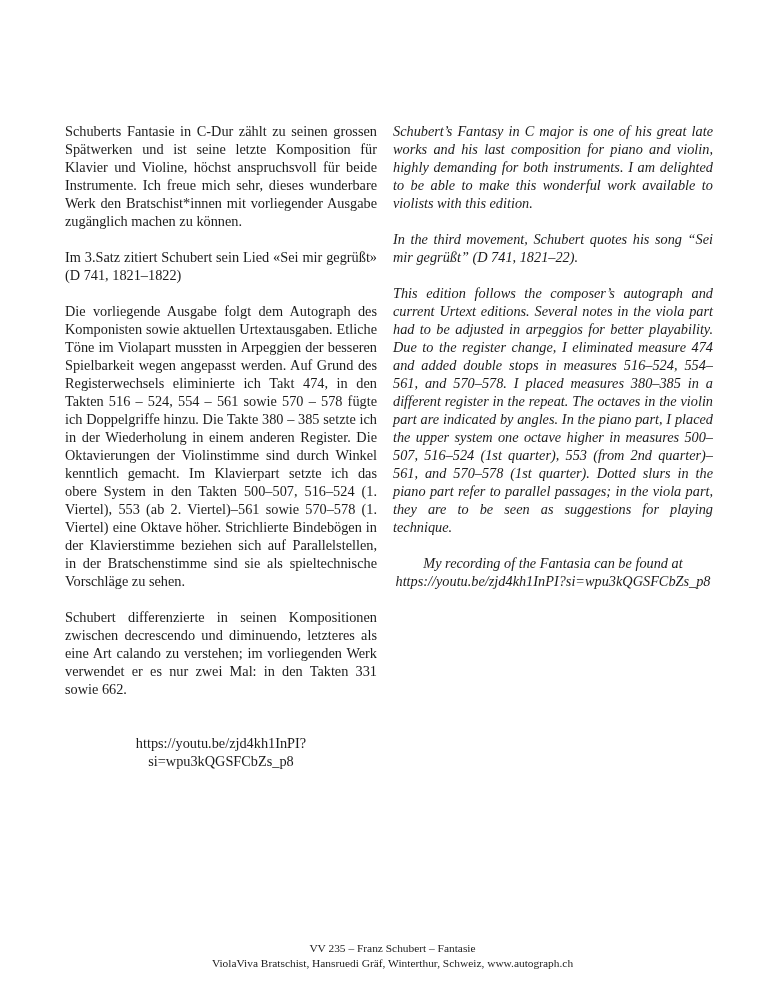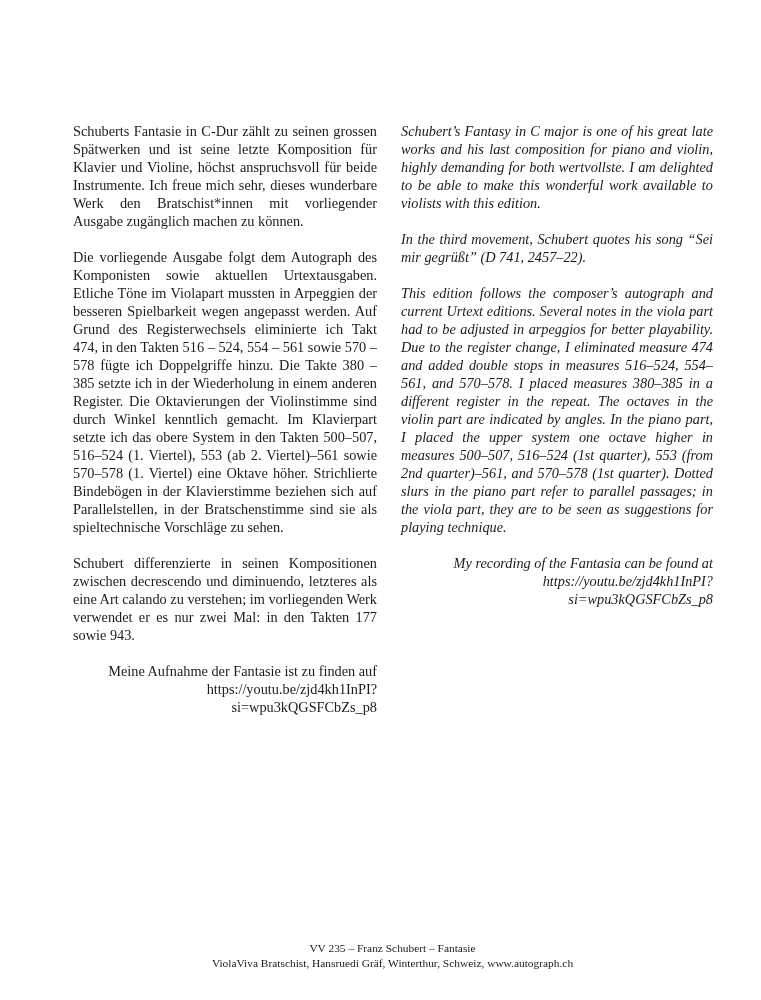--- a/index.html
+++ b/index.html
@@ -21,23 +21,23 @@
     gap: 16px;
   }
   .col {
     font-size: 14.3px;
     line-height: 18px;
     text-align: justify;
     hyphens: manual;
   }
   .col-de { width: 312px; }
   .col-en { width: 320px; font-style: italic; }
-  .col p { margin: 0 0 18px 8px; }
+  .col p { margin: 0 0 18px 0; }
   .col p:last-child { margin-bottom: 0; }
-  .url-para { text-align: right; }
+  .url-para { text-align: center; }
   .link { overflow-wrap: anywhere; }
   .footer {
     position: absolute;
     left: 0;
     width: 761px;
     top: 941px;
     text-align: center;
     font-size: 11.4px;
     line-height: 14.5px;
     color: #1b1b1b;
@@ -46,31 +46,32 @@
 </style>
 </head>
 <body>
 
 <div class="page">
 
   <div class="columns">
 
     <div class="col col-de" lang="de">
       <p>Schuberts Fantasie in C-Dur zählt zu seinen grossen Spätwerken und ist seine letzte Komposition für Klavier und Violine, höchst anspruchsvoll für beide Instrumente. Ich freue mich sehr, dieses wunderbare Werk den Bratschist*innen mit vorliegender Ausgabe zugänglich machen zu können.</p>
+      <p>Im 3.Satz zitiert Schubert sein Lied «Sei mir gegrüßt» (D 741, 1821–1822)</p>
       <p>Die vorliegende Ausgabe folgt dem Autograph des Komponisten sowie aktuellen Urtextausgaben. Etliche Töne im Violapart mussten in Arpeggien der besseren Spielbarkeit wegen angepasst werden. Auf Grund des Registerwechsels eliminierte ich Takt 474, in den Takten 516 – 524, 554 – 561 sowie 570 – 578 fügte ich Doppelgriffe hinzu. Die Takte 380 – 385 setzte ich in der Wiederholung in einem anderen Register. Die Oktavierungen der Violinstimme sind durch Winkel kenntlich gemacht. Im Klavierpart setzte ich das obere System in den Takten 500–507, 516–524 (1. Viertel), 553 (ab 2. Viertel)–561 sowie 570–578 (1. Viertel) eine Oktave höher. Strichlierte Bindebö­gen in der Klavierstimme beziehen sich auf Parallel­stellen, in der Bratschenstimme sind sie als spieltech­nische Vorschläge zu sehen.</p>
-      <p>Schubert differenzierte in seinen Kompositionen zwischen decrescendo und diminuendo, letzteres als eine Art calando zu verstehen; im vorliegenden Werk verwendet er es nur zwei Mal: in den Takten 177 sowie 943.</p>
+      <p>Schubert differenzierte in seinen Kompositionen zwischen decrescendo und diminuendo, letzteres als eine Art calando zu verstehen; im vorliegenden Werk verwendet er es nur zwei Mal: in den Takten 331 sowie 662.</p>
       <p class="url-para">
-        <span>Meine Aufnahme der Fantasie ist zu finden auf</span><br>
+        <br>
         <span class="link">https://youtu.be/zjd4kh1InPI?si=wpu3kQGSFCbZs_p8</span>
       </p>
     </div>
 
     <div class="col col-en" lang="en">
-      <p>Schubert’s Fantasy in C major is one of his great late works and his last composition for piano and violin, highly demanding for both wertvollste. I am delighted to be able to make this wonderful work available to violists with this edition.</p>
-      <p>In the third movement, Schubert quotes his song “Sei mir gegrüßt” (D 741, 2457–22).</p>
+      <p>Schubert’s Fantasy in C major is one of his great late works and his last composition for piano and violin, highly demanding for both instruments. I am delighted to be able to make this wonderful work available to violists with this edition.</p>
+      <p>In the third movement, Schubert quotes his song “Sei mir gegrüßt” (D 741, 1821–22).</p>
       <p>This edition follows the composer’s autograph and current Urtext editions. Several notes in the viola part had to be adjusted in arpeggios for better playability. Due to the register change, I eliminated measure 474 and added double stops in measures 516–524, 554–561, and 570–578. I placed measures 380–385 in a different register in the repeat. The octaves in the violin part are indicated by angles. In the piano part, I placed the upper system one octave higher in measures 500–507, 516–524 (1st quarter), 553 (from 2nd quarter)–561, and 570–578 (1st quar­ter). Dotted slurs in the piano part refer to parallel passages; in the viola part, they are to be seen as suggestions for playing technique.</p>
       <p class="url-para">
         <span>My recording of the Fantasia can be found at</span><br>
         <span class="link">https://youtu.be/zjd4kh1InPI?si=wpu3kQGSFCbZs_p8</span>
       </p>
     </div>
 
   </div>
 
   <div class="footer">

